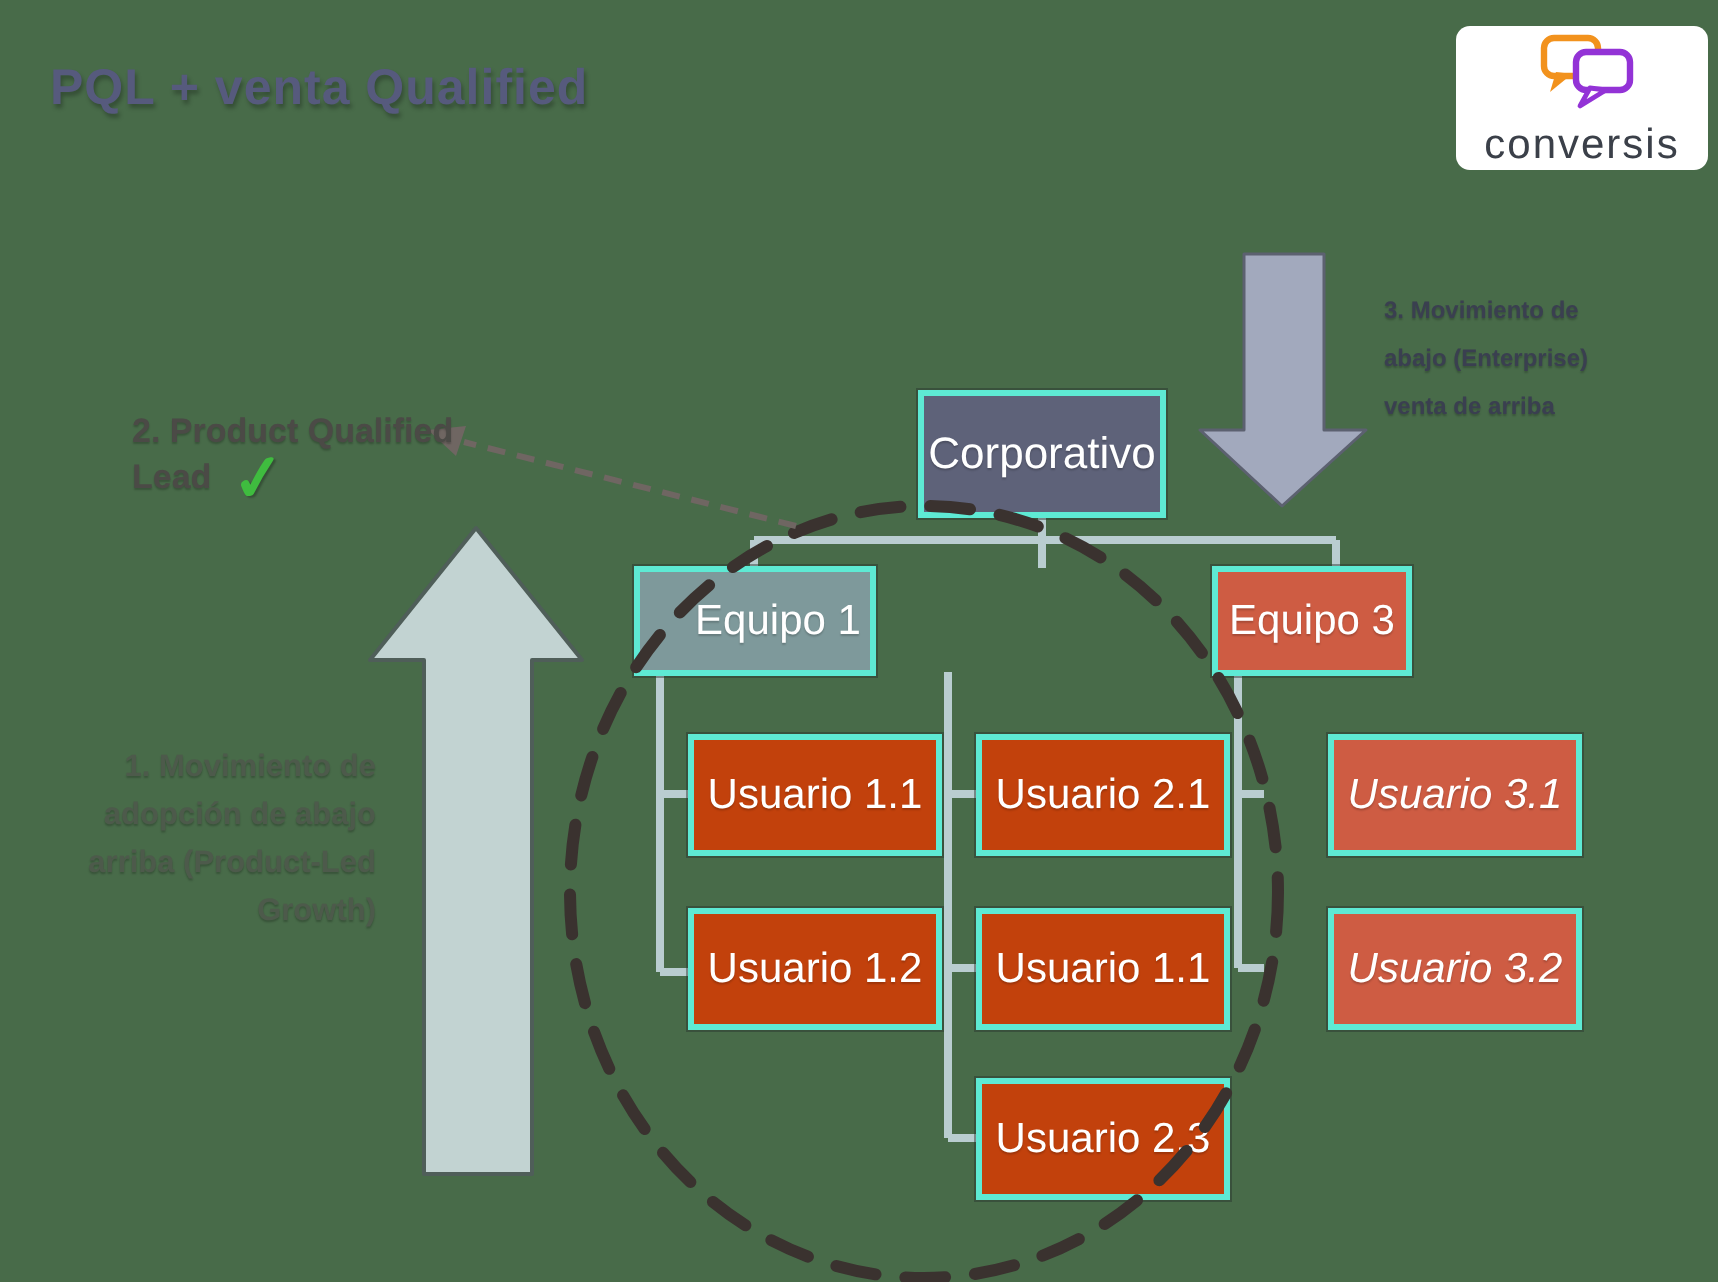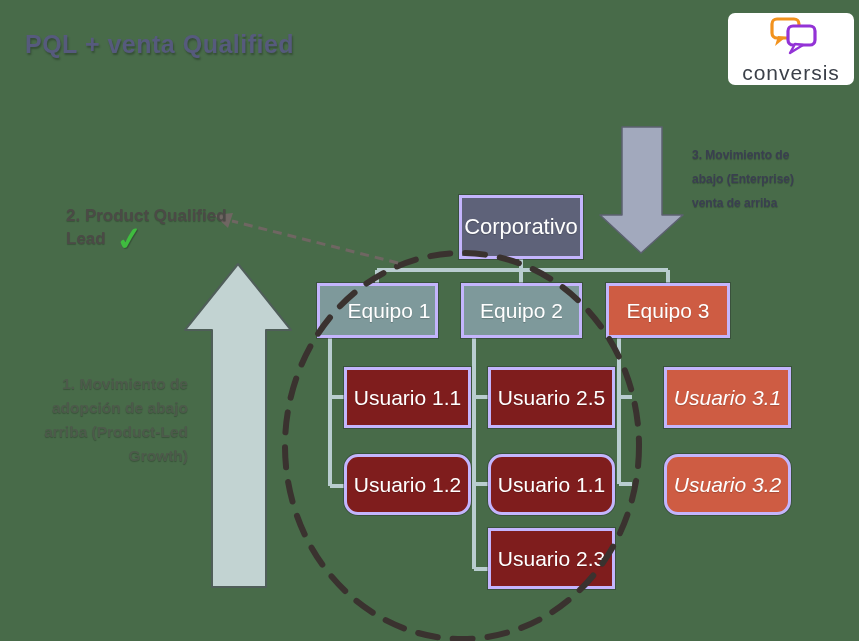--- a/index.html
+++ b/index.html
@@ -19,33 +19,33 @@
     background:#ffffff;border-radius:7px;
     display:flex;flex-direction:column;align-items:center;justify-content:space-between;
   }
   .logo svg{margin-top:4px;}
   .logo-text{font-size:21px;color:#3B4049;letter-spacing:1px;margin-top:-2px;}
   
   .layer{position:absolute;left:0;top:0;pointer-events:none;}
   
   .node{
     position:absolute;box-sizing:border-box;
-    border:3px solid #c4b5fd;box-shadow:0 0 0 1px rgba(40,50,45,.45);
+    border:3px solid #5eead4;box-shadow:0 0 0 1px rgba(40,50,45,.45);
     display:flex;align-items:center;justify-content:center;
     color:#ffffff;font-size:21px;white-space:nowrap;
     text-shadow:0 1px 1px rgba(0,0,0,.2);
   }
   .node-root{left:459px;top:195px;width:124px;height:64px;background:#5E6279;font-size:22px;}
   .teal{background:#7E999B;}
-  .teal-light{background:#7f1d1d;}
+  .teal-light{background:#c2410c;}
   .orange{background:#CE5C43;}
   .node-team{top:283px;width:121px;height:55px;}
-  .t1{left:317px;padding-left:23px;} .t2{left:461px;} .t3{left:606px;width:124px;}
+  .t1{left:317px;padding-left:23px;} .t2{left:461px;} .t3{left:606px;width:100px;}
   .node-user{width:127px;height:61px;}
-  .r1{top:367px;} .r2{top:454px;border-radius:14px;} .r3{top:528px;}
+  .r1{top:367px;} .r2{top:454px;} .r3{top:539px;}
   .c1{left:344px;} .c2{left:488px;} .c3{left:664px;font-style:italic;}
   
   .ann{position:absolute;font-weight:bold;text-shadow:0 1px 1px rgba(0,0,0,.22);}
   .ann-step1{left:18px;top:372px;width:170px;text-align:right;
     font-size:15.5px;line-height:24px;color:#4D5A4B;}
   .ann-step3{left:692px;top:143px;width:168px;text-align:left;
     font-size:12px;line-height:24px;color:#3A3F50;}
   .ann-step2{left:54px;top:204px;width:210px;font-size:17px;line-height:23px;color:#4B4A46;margin-left:12px;}
   .check{
     display:inline-block;color:#3FBC3F;font-size:32px;font-weight:bold;
@@ -67,25 +67,24 @@
     <path d="M521,258 L521,270 M377,270 L668,270 M377,270 L377,284
          M521,270 L521,284 M668,270 L668,284
          M330,336 L330,486 M330,397 L344,397 M330,486 L344,486
          M474,336 L474,569 M474,397 L488,397 M474,484 L488,484 M474,569 L488,569
          M619,336 L619,484 M619,397 L632,397 M619,484 L632,484" stroke="#B9CDD0" stroke-width="4" fill="none"></path>
   </svg>
 
   <div class="node node-root">Corporativo</div>
 
   <div class="node node-team t1 teal">Equipo 1</div>
-  <div class="node node-team t2 teal">Equipo 2</div>
   <div class="node node-team t3 orange">Equipo 3</div>
 
   <div class="node node-user r1 c1 teal-light">Usuario 1.1</div>
-  <div class="node node-user r1 c2 teal-light">Usuario 2.5</div>
+  <div class="node node-user r1 c2 teal-light">Usuario 2.1</div>
   <div class="node node-user r1 c3 orange">Usuario 3.1</div>
 
   <div class="node node-user r2 c1 teal-light">Usuario 1.2</div>
   <div class="node node-user r2 c2 teal-light">Usuario 1.1</div>
   <div class="node node-user r2 c3 orange">Usuario 3.2</div>
 
   <div class="node node-user r3 c2 teal-light">Usuario 2.3</div>
 
   <svg class="layer" width="859" height="641">
     <ellipse cx="462" cy="446" rx="177" ry="193" fill="none" stroke="#3A322F" stroke-width="6" stroke-dasharray="20 15" stroke-linecap="round"></ellipse>

